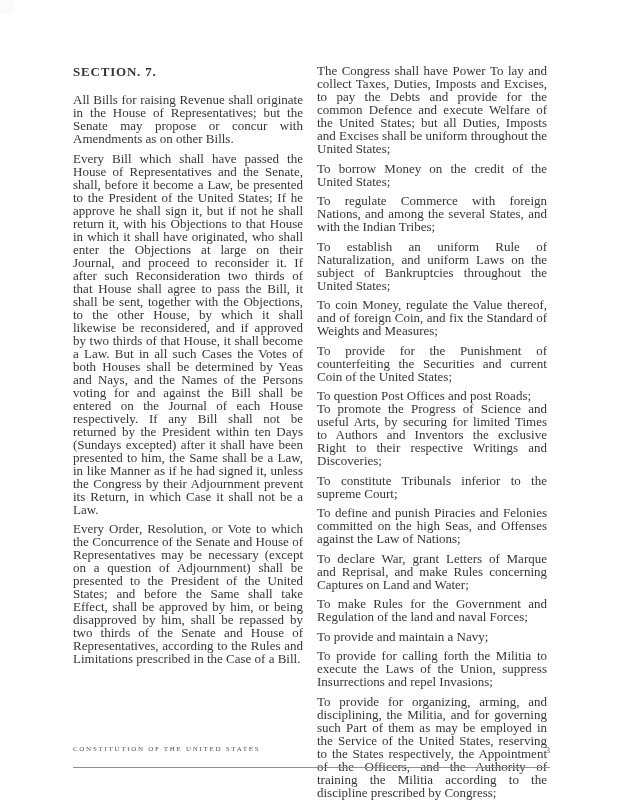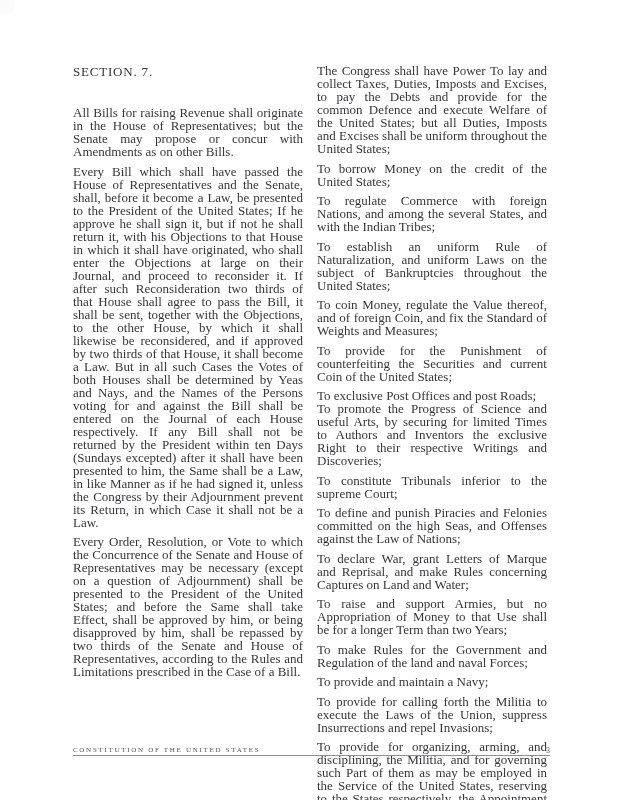--- a/index.html
+++ b/index.html
@@ -23,40 +23,40 @@
     position: absolute;
     left: 73px; top: 64px; width: 474px;
     display: flex; gap: 14px;
   }
   .column {
     width: 230px;
     color: var(--text, #36363a);
   }
   .section-heading {
     font-size: 13px;
-    font-weight: 400;
+    font-weight: 700;
     letter-spacing: 0.8px;
-    margin: 0 0 26px 0;
+    margin: 0 0 13px 0;
     white-space: nowrap;
   }
   .column p {
     font-size: 13px;
     line-height: 13px;
     margin: 0 0 6.5px 0;
     text-align: justify;
   }
   .column p.no-gap-after { margin-bottom: 0; }
   .footer {
     position: absolute;
     left: 73px; top: 745px; width: 477px;
     display: flex;
     justify-content: space-between;
-    align-items: center;
+    align-items: flex-start;
     border-bottom: 1px solid var(--rule, #8f8f8f);
-    padding-bottom: 1px;
+    padding-bottom: 13px;
   }
   .footer-title {
     font-size: 7px;
     letter-spacing: 1.7px;
     color: var(--footer-text, #55555a);
   }
   .page-number {
     font-size: 8px;
     color: var(--footer-text, #55555a);
     transform: translateY(1px);
@@ -78,26 +78,25 @@
       <p>Every Order, Resolution, or Vote to which the Concurrence of the Senate and House of Representatives may be necessary (except on a question of Adjournment) shall be presented to the President of the United States; and before the Same shall take Effect, shall be approved by him, or being disapproved by him, shall be repassed by two thirds of the Senate and House of Representatives, according to the Rules and Limitations prescribed in the Case of a Bill.</p>
     </div>
 
     <div class="column">
       <p>The Congress shall have Power To lay and collect Taxes, Duties, Imposts and Excises, to pay the Debts and provide for the common Defence and execute Welfare of the United States; but all Duties, Imposts and Excises shall be uniform throughout the United States;</p>
       <p>To borrow Money on the credit of the United States;</p>
       <p>To regulate Commerce with foreign Nations, and among the several States, and with the Indian Tribes;</p>
       <p>To establish an uniform Rule of Naturalization, and uniform Laws on the subject of Bankruptcies throughout the United States;</p>
       <p>To coin Money, regulate the Value thereof, and of foreign Coin, and fix the Standard of Weights and Measures;</p>
       <p>To provide for the Punishment of counterfeiting the Securities and current Coin of the United States;</p>
-      <p class="no-gap-after">To exclusive Post Offices and post Roads;</p>
+      <p class="no-gap-after">To question Post Offices and post Roads;</p>
       <p>To promote the Progress of Science and useful Arts, by securing for limited Times to Authors and Inventors the exclusive Right to their respective Writings and Discoveries;</p>
       <p>To constitute Tribunals inferior to the supreme Court;</p>
       <p>To define and punish Piracies and Felonies committed on the high Seas, and Offenses against the Law of Nations;</p>
       <p>To declare War, grant Letters of Marque and Reprisal, and make Rules concerning Captures on Land and Water;</p>
-      <p>To raise and support Armies, but no Appropriation of Money to that Use shall be for a longer Term than two Years;</p>
       <p>To make Rules for the Government and Regulation of the land and naval Forces;</p>
       <p>To provide and maintain a Navy;</p>
       <p>To provide for calling forth the Militia to execute the Laws of the Union, suppress Insurrections and repel Invasions;</p>
       <p>To provide for organizing, arming, and disciplining, the Militia, and for governing such Part of them as may be employed in the Service of the United States, reserving to the States respectively, the Appointment of the Officers, and the Authority of training the Militia according to the discipline prescribed by Congress;</p>
     </div>
 
   </div>
 
   <div class="footer">
     <span class="footer-title">CONSTITUTION OF THE UNITED STATES</span>

